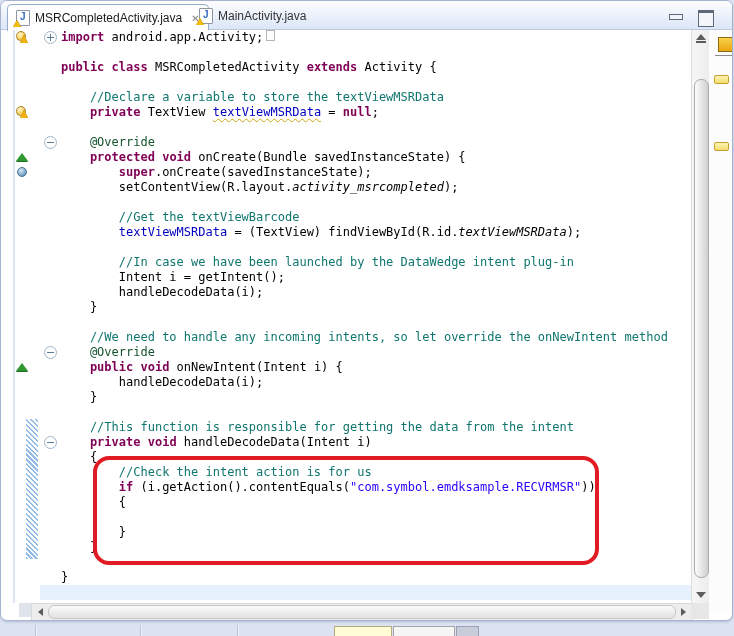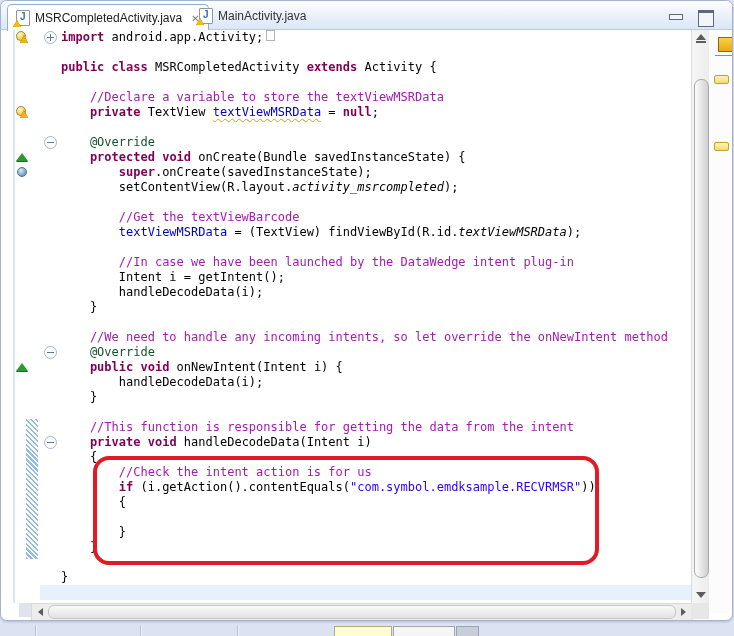--- a/index.html
+++ b/index.html
@@ -51,21 +51,21 @@
   .current-line{position:absolute;left:27px;right:0;height:15px;background:#e6f1fd;}
   .range-bar{position:absolute;left:13px;width:12px;
     background:repeating-linear-gradient(45deg,#7fb0e2 0 1.5px,#ffffff 1.5px 3.5px);
     opacity:.85;}
   .code-lines{position:absolute;left:48px;top:0;
     font-family:"DejaVu Sans Mono","Liberation Mono",monospace;
     font-size:12px;line-height:15px;white-space:pre;}
   .code-line{height:15px;}
   .tk-plain{color:#000000;}
   .tk-kw{color:#7f0055;font-weight:bold;}
-  .tk-com{color:#a21caf;}
+  .tk-com{color:#0f766e;}
   .tk-str{color:#2a00ff;}
   .tk-fld{color:#0000c0;}
   .tk-sfld{color:#000000;font-style:italic;}
   .tk-ann{color:#14532d;}
   .tk-fldw{color:#0000c0;text-decoration:underline wavy #c8a715;
     text-decoration-thickness:1px;text-underline-offset:2px;}
   .fold-box{display:inline-block;width:7px;height:9px;border:1px solid #b5b5b5;
     background:#fdfdfd;margin-left:3px;vertical-align:baseline;}
   
   .mk{position:absolute;left:2px;width:14px;height:14px;cursor:pointer;}

